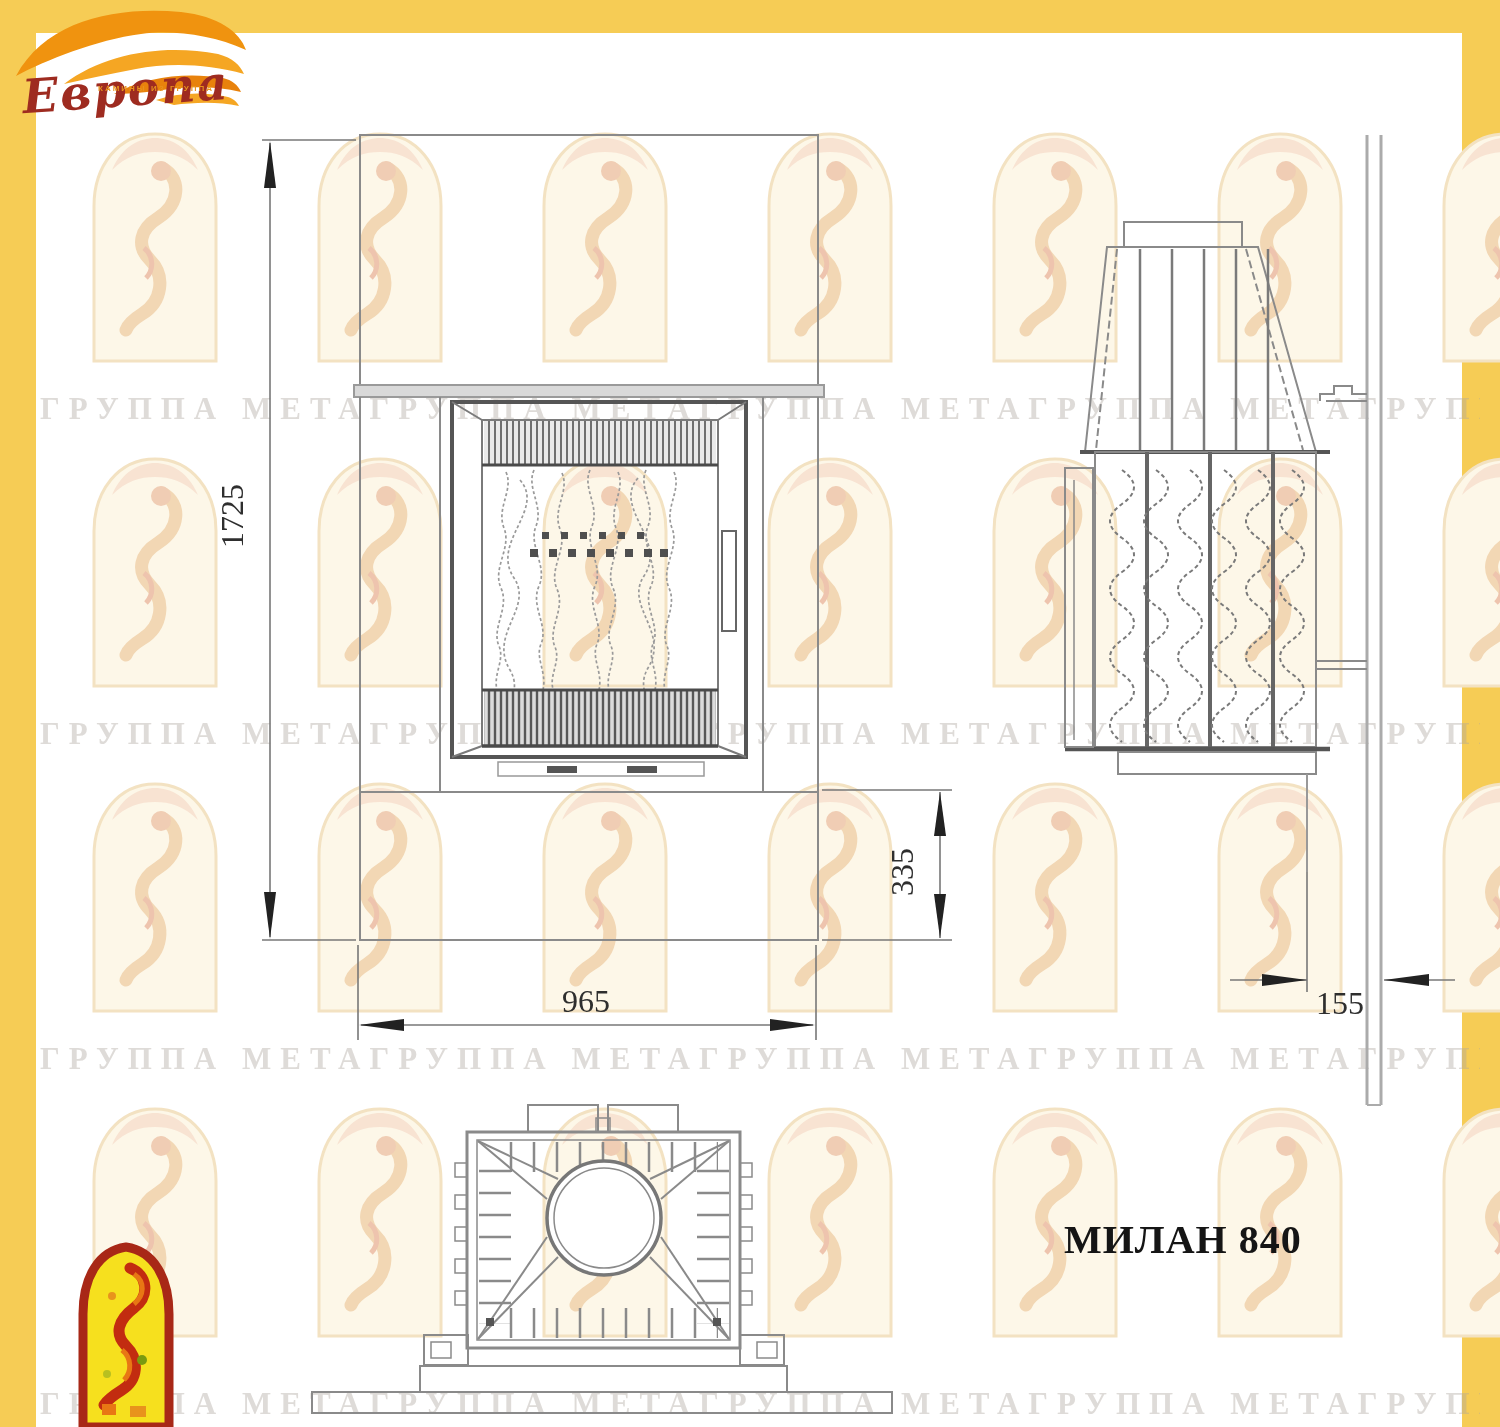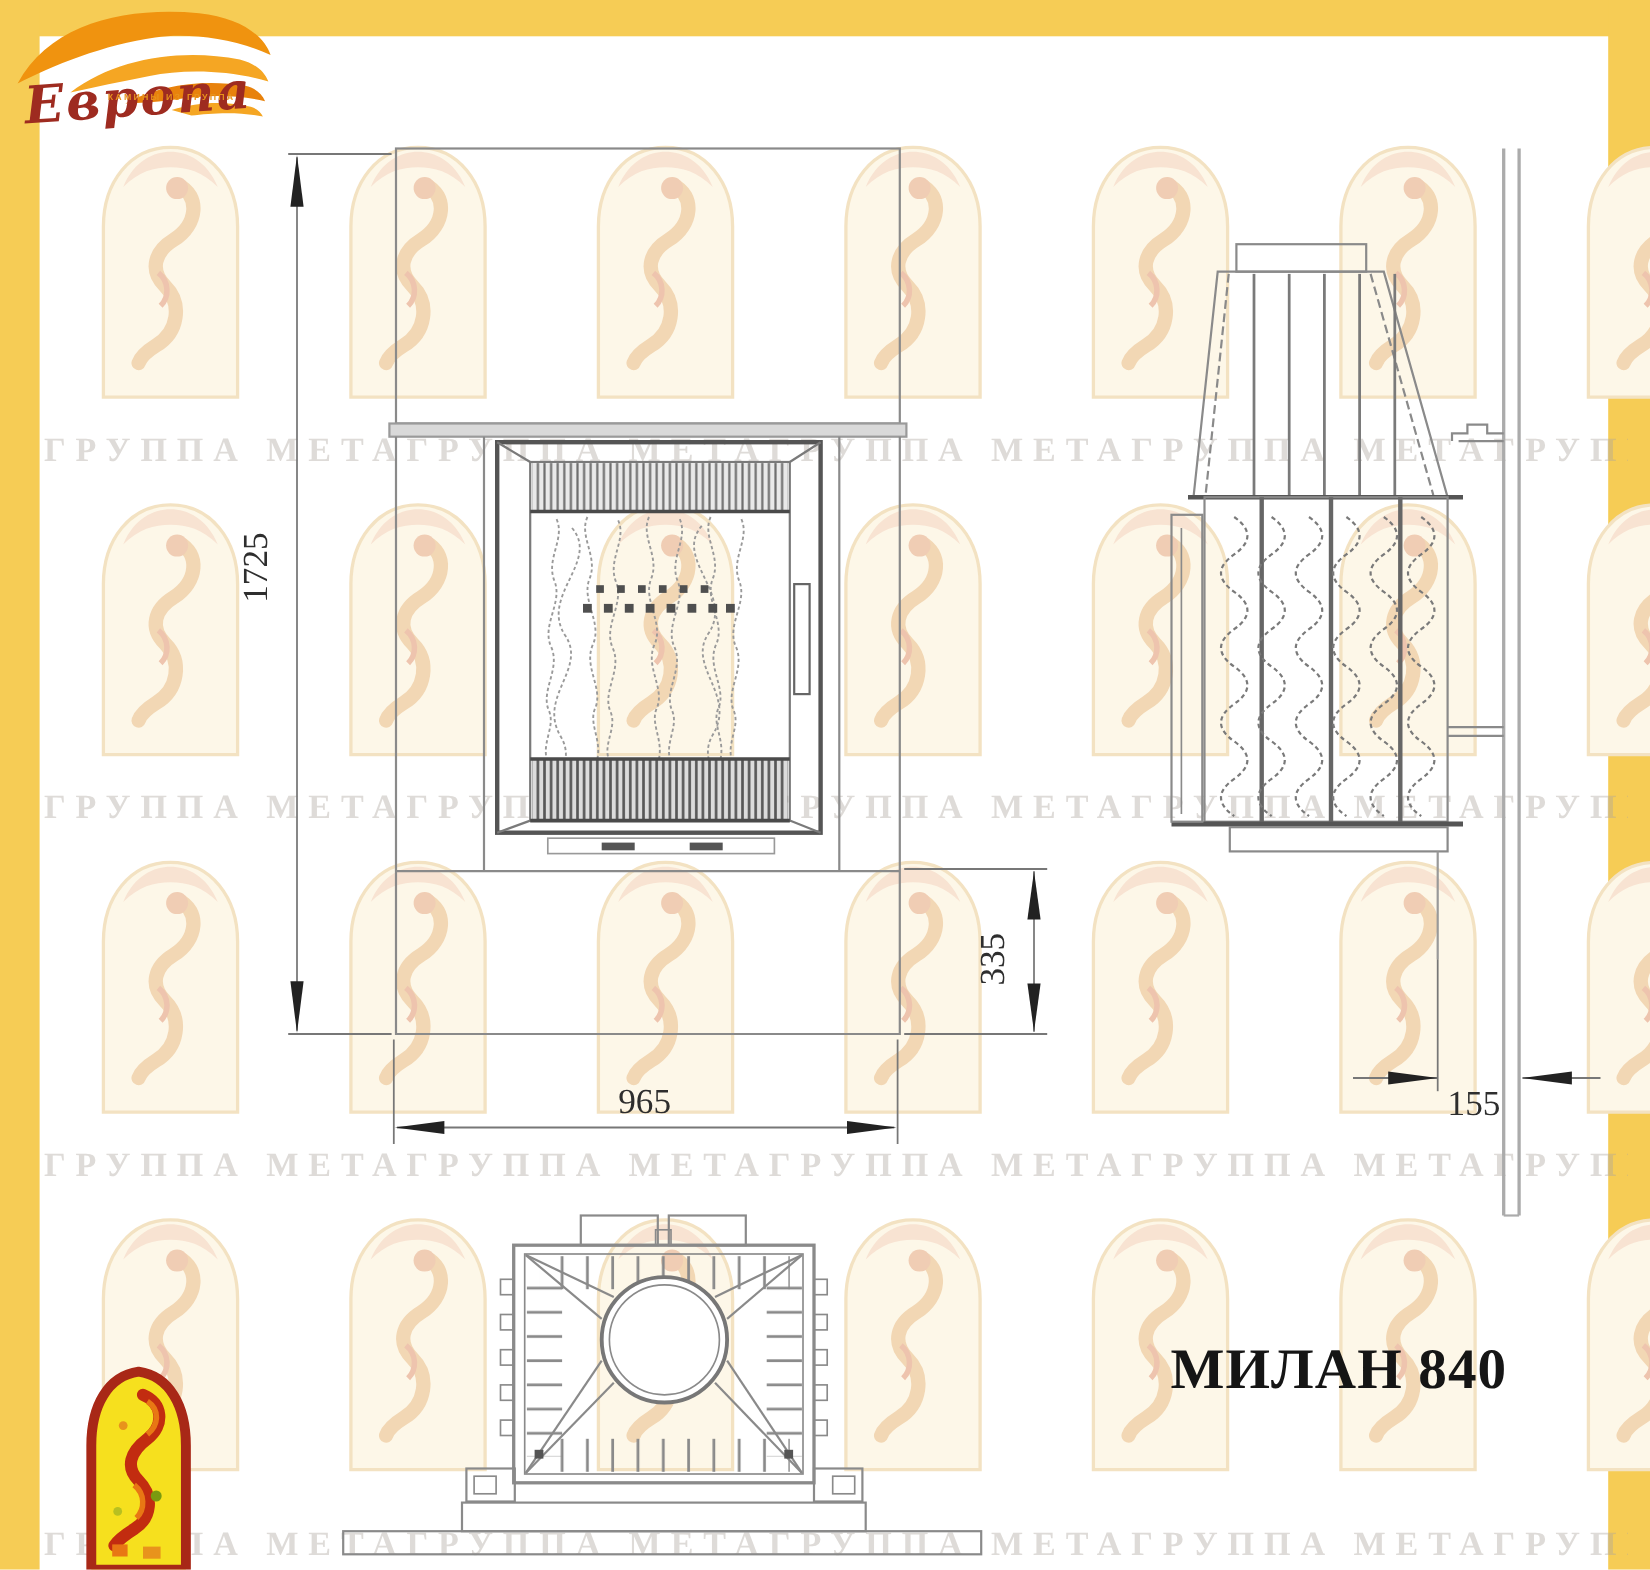--- a/index.html
+++ b/index.html
@@ -17,21 +17,21 @@
   .wm-text{
     position:absolute;left:40px;width:1440px;height:34px;overflow:hidden;
     font-family:"Liberation Serif",serif;font-weight:bold;font-size:31px;
     letter-spacing:9px;color:rgba(172,166,158,0.40);white-space:nowrap;
   }
   
   #drawing-svg{left:0;top:0;z-index:2;}
   
   #model-title{
     left:1064px;top:1216px;z-index:3;
-    font-family:"Liberation Serif",serif;font-weight:bold;font-size:52px;
+    font-family:"Liberation Serif",serif;font-weight:bold;font-size:40px;
     color:#151515;letter-spacing:1px;white-space:nowrap;
   }
   
   #logo{left:6px;top:4px;width:250px;height:140px;z-index:4;}
   #logo-flame{position:absolute;left:0;top:0;}
   #logo-brand{
     position:absolute;left:16px;top:58px;
     font-family:"DejaVu Serif","Liberation Serif",serif;
     font-style:italic;font-weight:bold;font-size:47px;color:#9E2B20;
     transform:rotate(-4deg);letter-spacing:2px;

